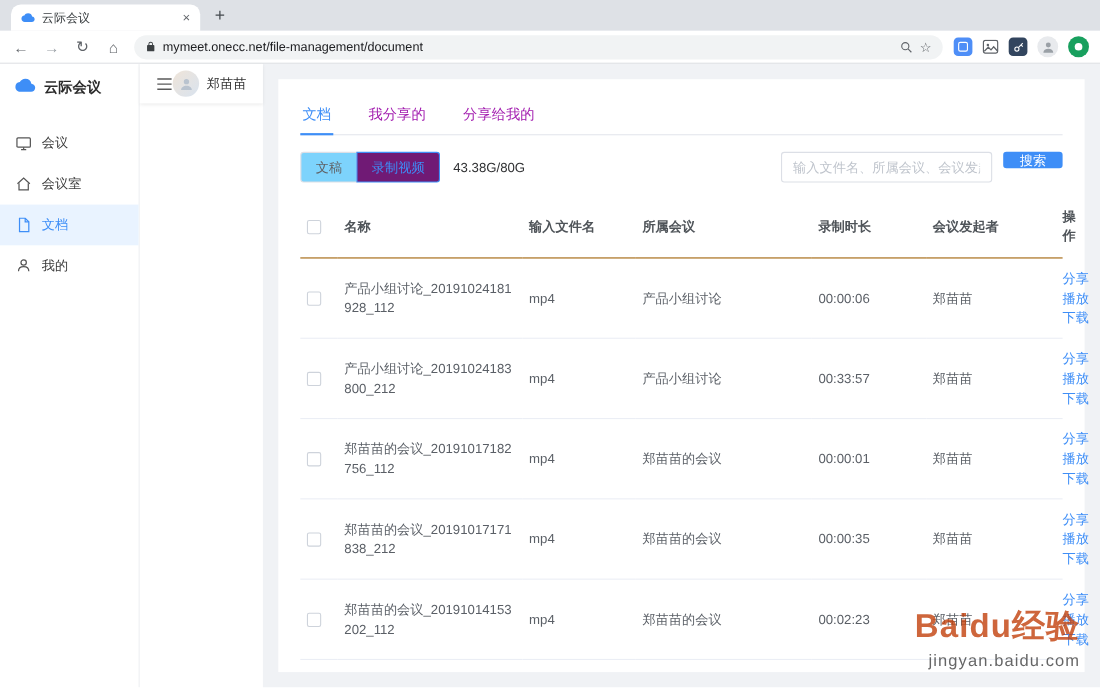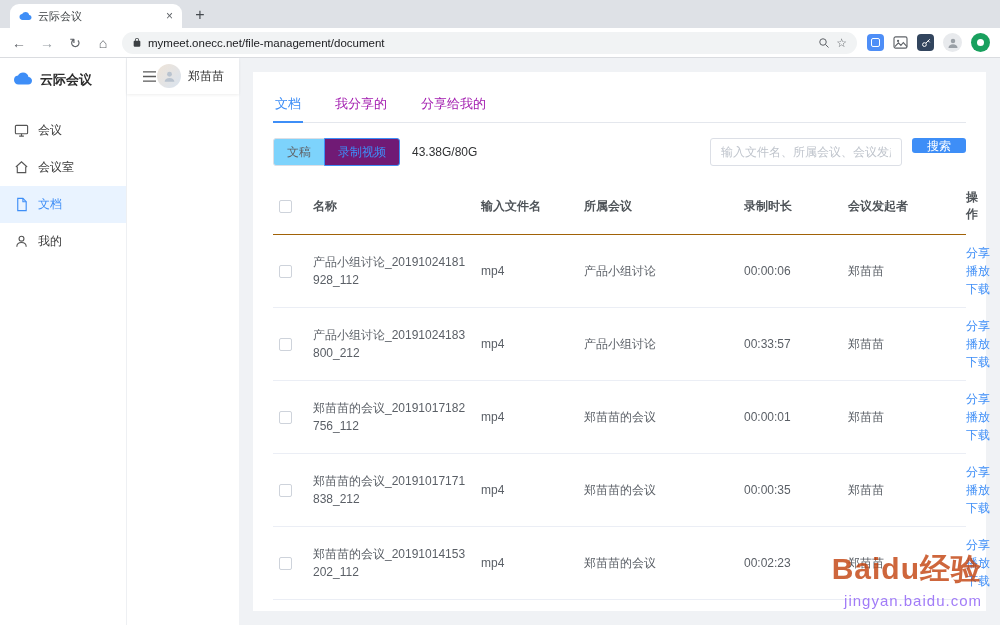--- a/index.html
+++ b/index.html
@@ -81,21 +81,21 @@
   th{font-size:12px;color:#4f5459;font-weight:bold;text-align:left;padding:11px 6px;
     border-bottom:1px solid #a16207;}
   td{font-size:12px;color:#5a5f66;padding:9px 6px;border-bottom:1px solid #EBEEF5;
     word-break:break-all;line-height:1.5;}
   .checkbox{display:inline-block;width:13px;height:13px;border:1px solid #CED3DB;
     border-radius:2px;background:#fff;vertical-align:middle;cursor:pointer;}
   .action{color:var(--accent);margin-right:9px;cursor:pointer;text-decoration:none;white-space:nowrap;}
   
   .watermark{position:absolute;right:18px;bottom:16px;text-align:right;pointer-events:none;opacity:0.8;}
   .wm1{font-size:30px;font-weight:bold;letter-spacing:1px;color:#c2410c;}
-  .wm2{font-size:15px;color:#8b5cf6;letter-spacing:1px;margin-top:2px;}
+  .wm2{font-size:15px;color:#404040;letter-spacing:1px;margin-top:2px;}
 </style>
 </head>
 <body>
 
 <div class="tabstrip">
   <div class="browser-tab">
     <span class="addr-icon">
       <svg width="13" height="10" viewBox="0 0 24 20">
           <path fill="#3E8EF7" d="M19.35 8.04A7.49 7.49 0 0 0 12 2C9.11 2 6.6 3.64 5.35 6.04A5.994 5.994 0 0 0 0 12c0 3.31 2.69 6 6 6h13c2.76 0 5-2.24 5-5 0-2.64-2.05-4.78-4.65-4.96z"></path>
         </svg>

